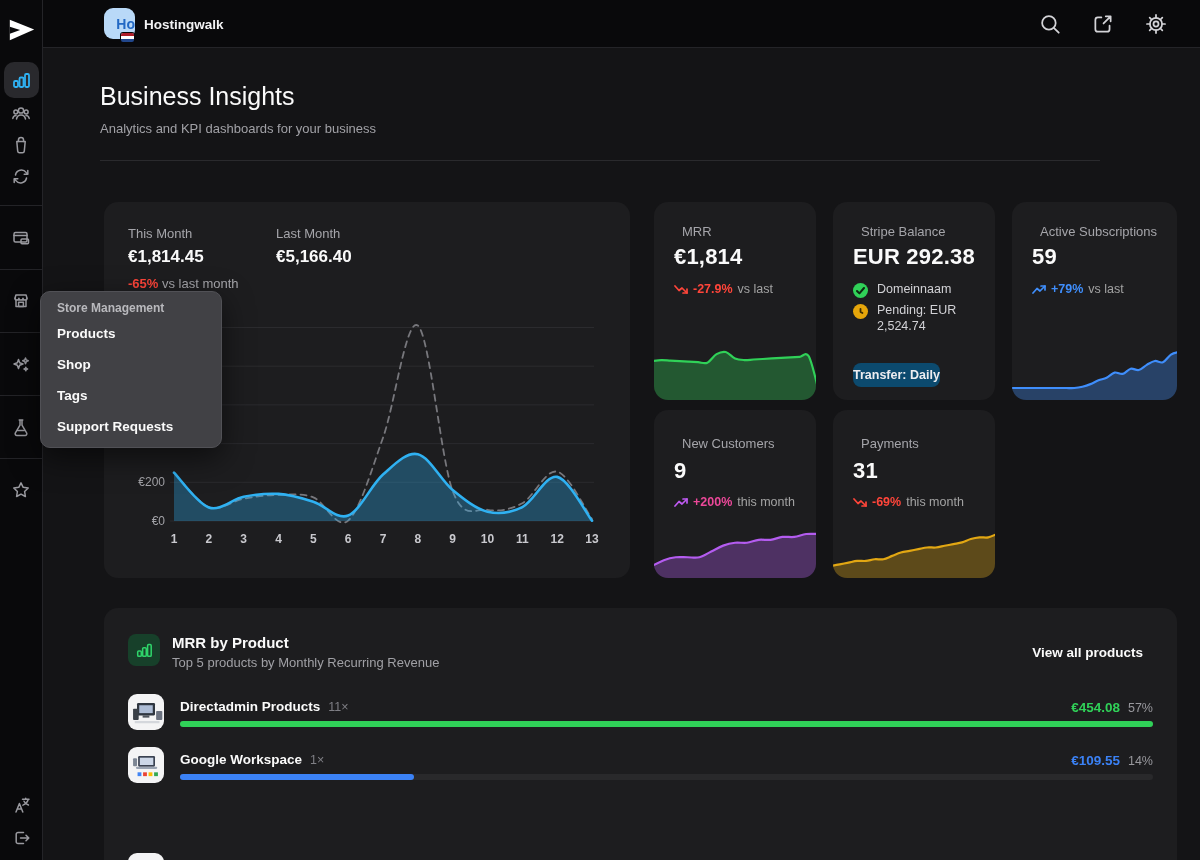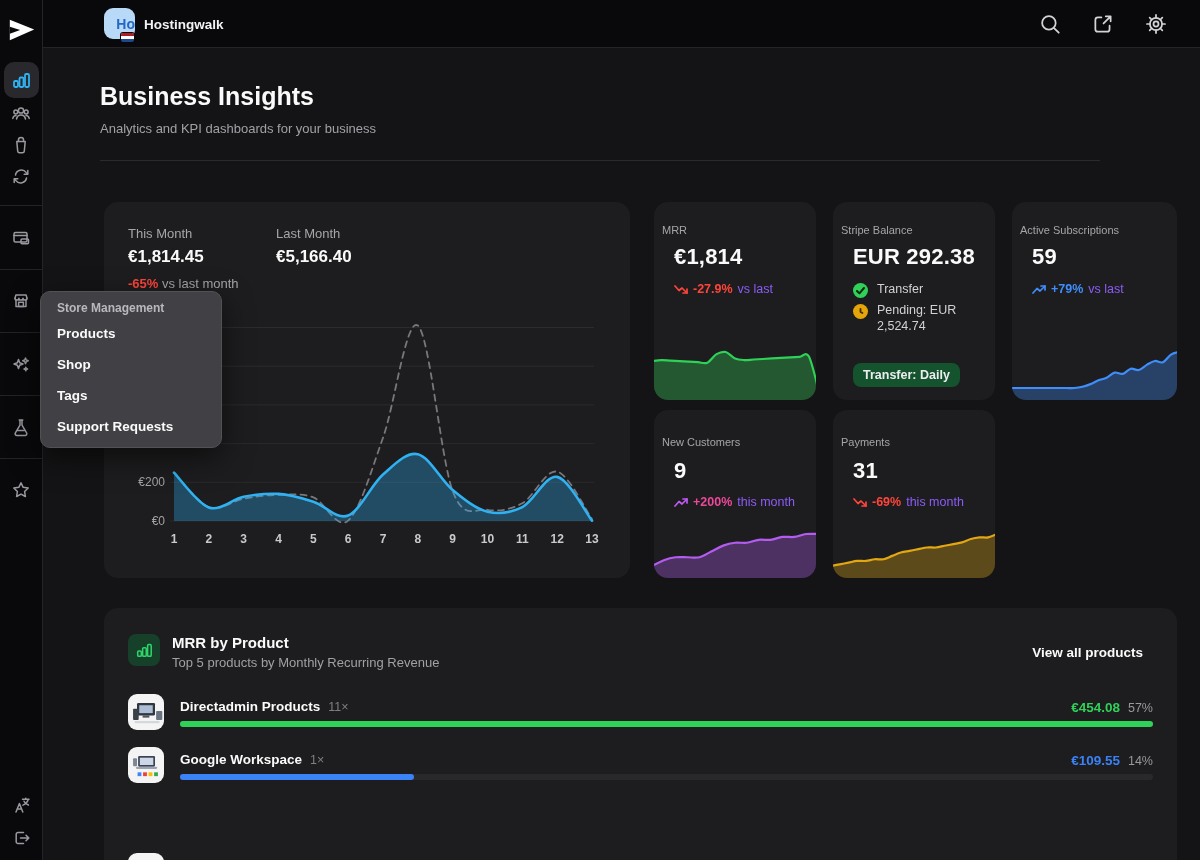--- a/index.html
+++ b/index.html
@@ -30,45 +30,45 @@
     background:#b9d9f8; border-radius:9px; display:flex; align-items:center; justify-content:flex-end; }
   .brand-badge .initials { font-size:14px; font-weight:700; color:#2268c4; }
   .brand-flag { position:absolute; right:1px; bottom:-3px; width:13px; height:9px;
     border-radius:2px; overflow:hidden; box-shadow:0 0 0 1px #09090b; }
   .brand-flag div { height:3px; }
   .brand-name { position:absolute; left:101px; top:17px; font-size:13.5px; font-weight:700; color:#f2f2f4; }
   .tb-icon { position:absolute; top:12px; width:24px; height:24px; cursor:pointer; }
   .tb-icon svg { stroke:#d4d4d8; fill:none; stroke-width:1.6; stroke-linecap:round; stroke-linejoin:round; }
 
   
-  .page-title { position:absolute; left:100px; top:82px; font-size:25px; font-weight:700; color:#fafafa; }
+  .page-title { position:absolute; left:100px; top:82px; font-size:25px; font-weight:400; color:#fafafa; }
   .page-sub { position:absolute; left:100px; top:121px; font-size:13px; color:#a1a1a6; }
   .header-rule { position:absolute; left:100px; top:160px; width:1000px; height:1px; background:#2a2a2d; }
 
   
   .card { position:absolute; background:#1d1d1f; border-radius:14px; overflow:hidden; }
   .chart-card { left:104px; top:202px; width:526px; height:376px; }
   .cc-label { position:absolute; font-size:13px; color:#a5a5aa; }
   .cc-value { position:absolute; font-size:17px; font-weight:700; color:#fafafa; }
   .cc-delta { position:absolute; left:24px; top:74px; font-size:13px; color:#a5a5aa; }
   .cc-delta .neg { color:#ff453a; font-weight:600; }
 
-  .kpi-label { position:absolute; left:8px; top:22px; font-size:11px; color:#a5a5aa; }
+  .kpi-label { position:absolute; left:28px; top:22px; font-size:13px; color:#a5a5aa; }
   .kpi-value { position:absolute; left:20px; top:42px; font-size:22px; font-weight:700; color:#fafafa; letter-spacing:.2px; }
   .kpi-delta { position:absolute; left:20px; top:80px; font-size:12.5px; display:flex; align-items:center; gap:5px; }
   .kpi-delta .pct { font-weight:700; }
-  .kpi-delta .sfx { color:#8b5cf6;text-align:right; }
+  .kpi-delta .sfx { color:#a3a3a3;text-align:right; }
   .kpi-delta svg { fill:none; stroke:currentColor; stroke-width:1.7; stroke-linecap:round; stroke-linejoin:round; }
   .spark { position:absolute; left:-2px; bottom:-2px; }
 
   .status-row { position:absolute; left:20px; display:flex; gap:9px; font-size:12.5px; color:#d2d2d6; line-height:1.25; }
   .dot { width:15px; height:15px; border-radius:50%; flex:0 0 15px; display:flex; align-items:center; justify-content:center; margin-top:1px; }
   .dot svg { stroke:#0d2912; fill:none; stroke-width:2; stroke-linecap:round; stroke-linejoin:round; }
-  .badge { position:absolute; left:20px; top:161px; background:#14532d; color:#ededf0;
-    font-size:12.5px; font-weight:700; padding:5px 10px; border-radius:8px; cursor:pointer; }
+  .badge { position:absolute; left:20px; top:161px; background:#0c4a6e; color:#ededf0;
+    font-size:12.5px; font-weight:700; padding:5px 0; border-radius:8px; cursor:pointer; }
 
   
   .ctx-menu { position:absolute; left:40px; top:291px; width:182px; height:157px;
     background:#414145; border:1px solid #515156; border-radius:10px;
     box-shadow:0 10px 30px rgba(0,0,0,.55); z-index:60; }
   .ctx-header { position:absolute; left:16px; top:9px; font-size:12px; font-weight:600; color:#b9b9bd; }
   .ctx-item { position:absolute; left:16px; right:10px; height:20px; font-size:13.5px; font-weight:700; color:#fafafa; cursor:pointer; }
 
   
   .products-panel { left:104px; top:608px; width:1073px; height:300px; }
@@ -287,21 +287,21 @@
 
 <section class="card" style="left:833px; top:202px; width:162px; height:198px">
   <div class="kpi-label">Stripe Balance</div>
   <div class="kpi-value">EUR 292.38</div>
   <div class="status-row" style="top:80px">
     <span class="dot" style="background:#30d158">
         <svg width="9" height="8" viewBox="0 0 9 8">
           <polyline points="1,4 3.4,6.4 8,1"></polyline>
         </svg>
       </span>
-    <span>Transfer</span>
+    <span>Domeinnaam</span>
   </div>
   <div class="status-row" style="top:101px; width:130px">
     <span class="dot" style="background:#e5a50a">
         <svg width="9" height="9" viewBox="0 0 10 10">
           <polyline points="5,2 5,5.4 7.2,6.6" stroke="#3d2c00"></polyline>
         </svg>
       </span>
     <span>Pending: EUR 2,524.74</span>
   </div>
   <div class="badge">Transfer: Daily</div>

